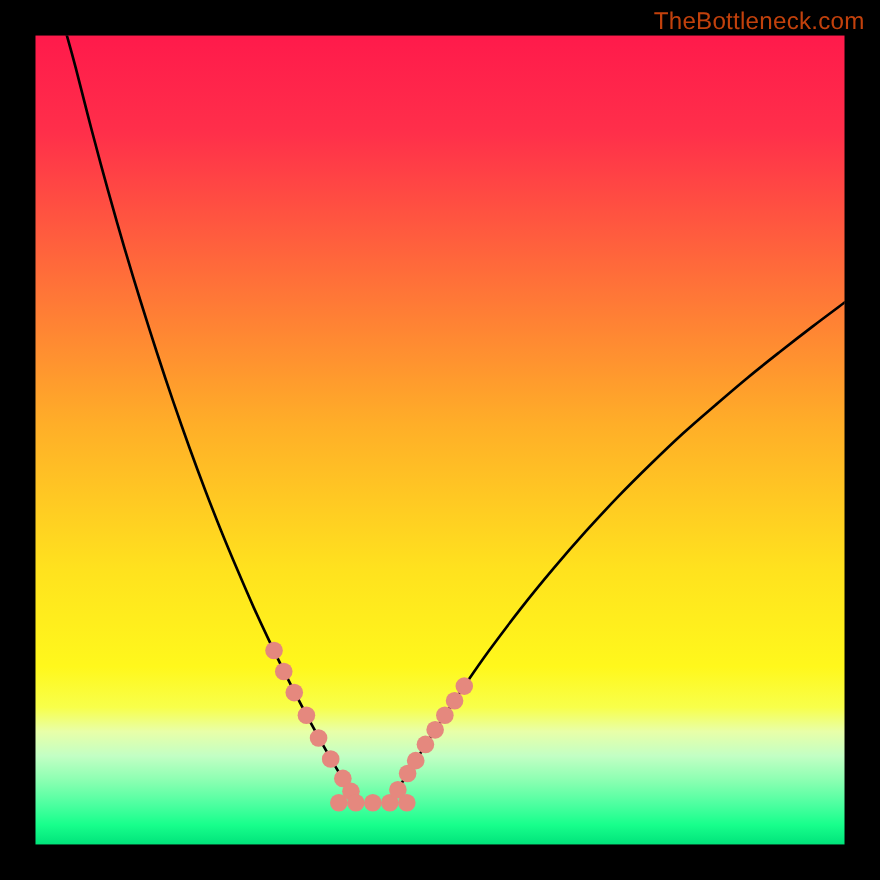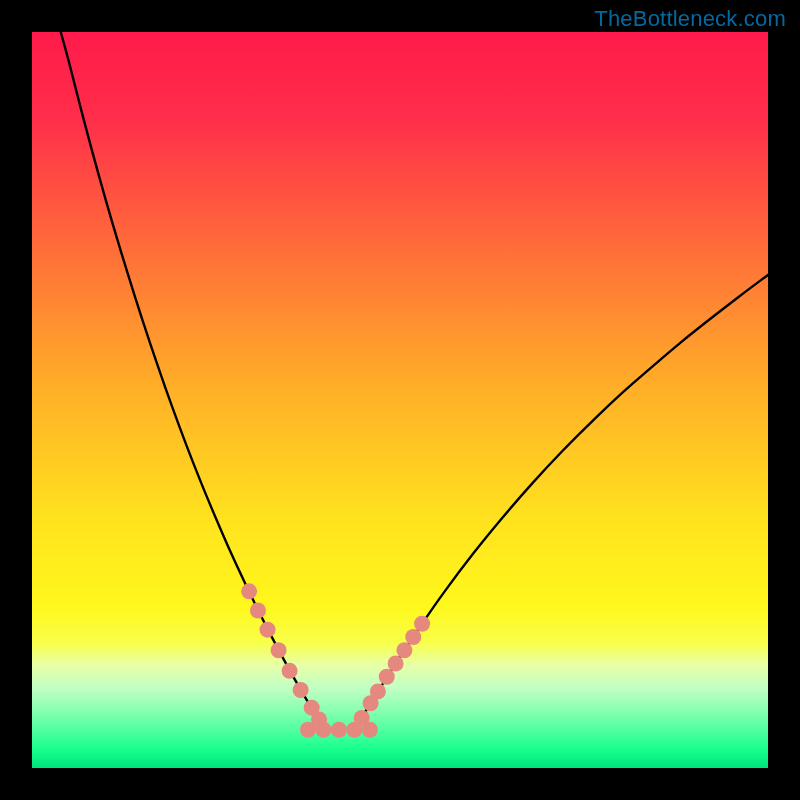--- a/index.html
+++ b/index.html
@@ -26,21 +26,21 @@
     overflow: hidden;
   }
   .gradient {
     position: absolute;
     left: 0; top: 0; right: 0; bottom: 0;
   }
   .watermark {
     position: absolute;
     top: 6px;
     right: 14px;
-    color: #0369a1;
+    color: #c2410c;
     font-size: 22px;
     letter-spacing: 0.2px;
     font-weight: 400;
     user-select: none;
     margin-left: 17px;
   }
   svg { display: block; }
 </style>
 </head>
 <body>

